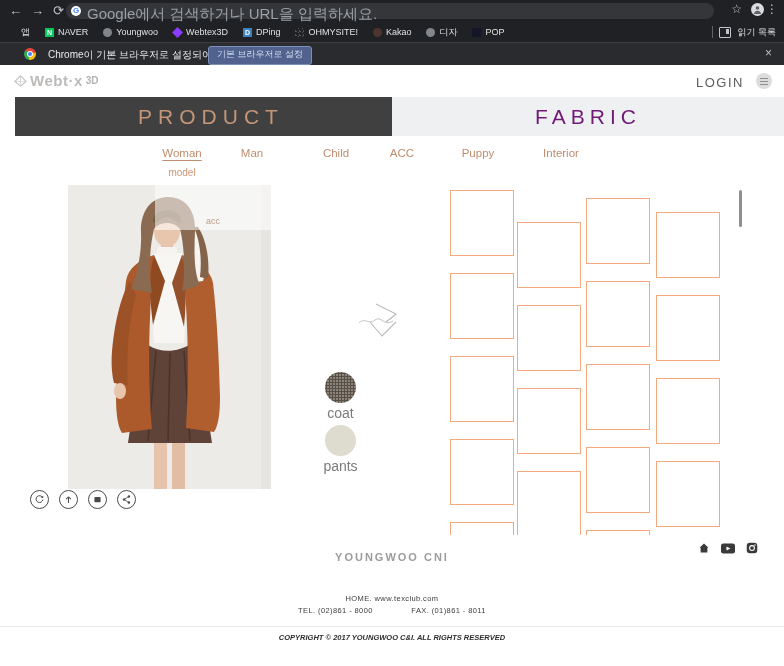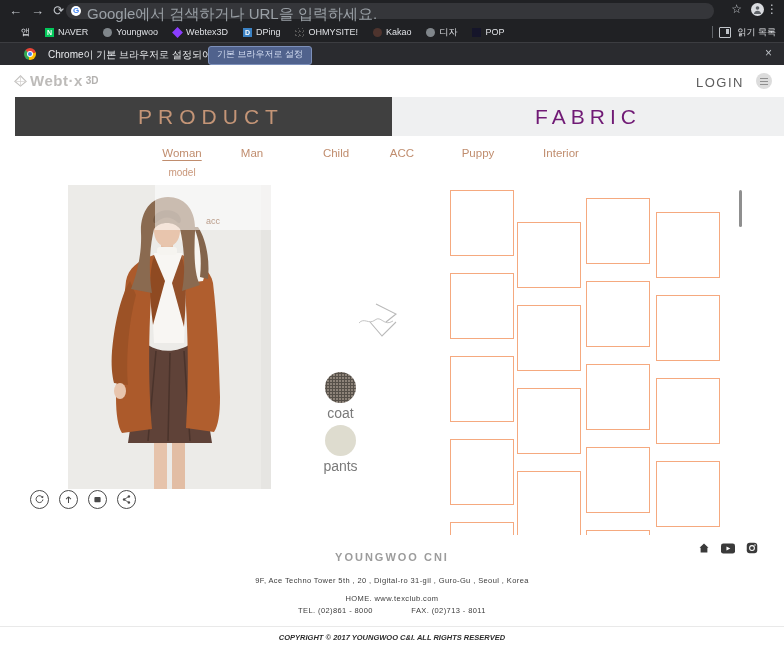--- a/index.html
+++ b/index.html
@@ -317,23 +317,22 @@
         </span>
         <span class="soc">
           <svg width="12" height="12" viewBox="0 0 16 16">
             <rect x="1" y="1" width="14" height="14" rx="4" fill="#3a3a3a"></rect>
             <circle cx="8" cy="8" r="3.2" fill="none" stroke="#fff" stroke-width="1.4"></circle>
             <circle cx="12" cy="4" r="1" fill="#fff"></circle>
           </svg>
         </span>
       </div>
     <div class="ft-company">YOUNGWOO CNI</div>
-    <div class="ft-line ft-addr">9F, Ace Techno Tower  5th , 20 , Digital-ro 31-gil , Guro-Gu , Seoul , Korea</div>
     <div class="ft-line ft-home">HOME. www.texclub.com</div>
     <div class="ft-line ft-telfax">
       <span>TEL.  (02)861 - 8000</span>
-      <span>FAX.  (02)713 - 8011</span>
+      <span>FAX.  (01)861 - 8011</span>
     </div>
     <div class="ft-divider"></div>
     <div class="ft-copy">COPYRIGHT  ©  2017  YOUNGWOO C&amp;I.  ALL RIGHTS RESERVED</div>
   </div>
 
 </div>
 
 </body></html>

